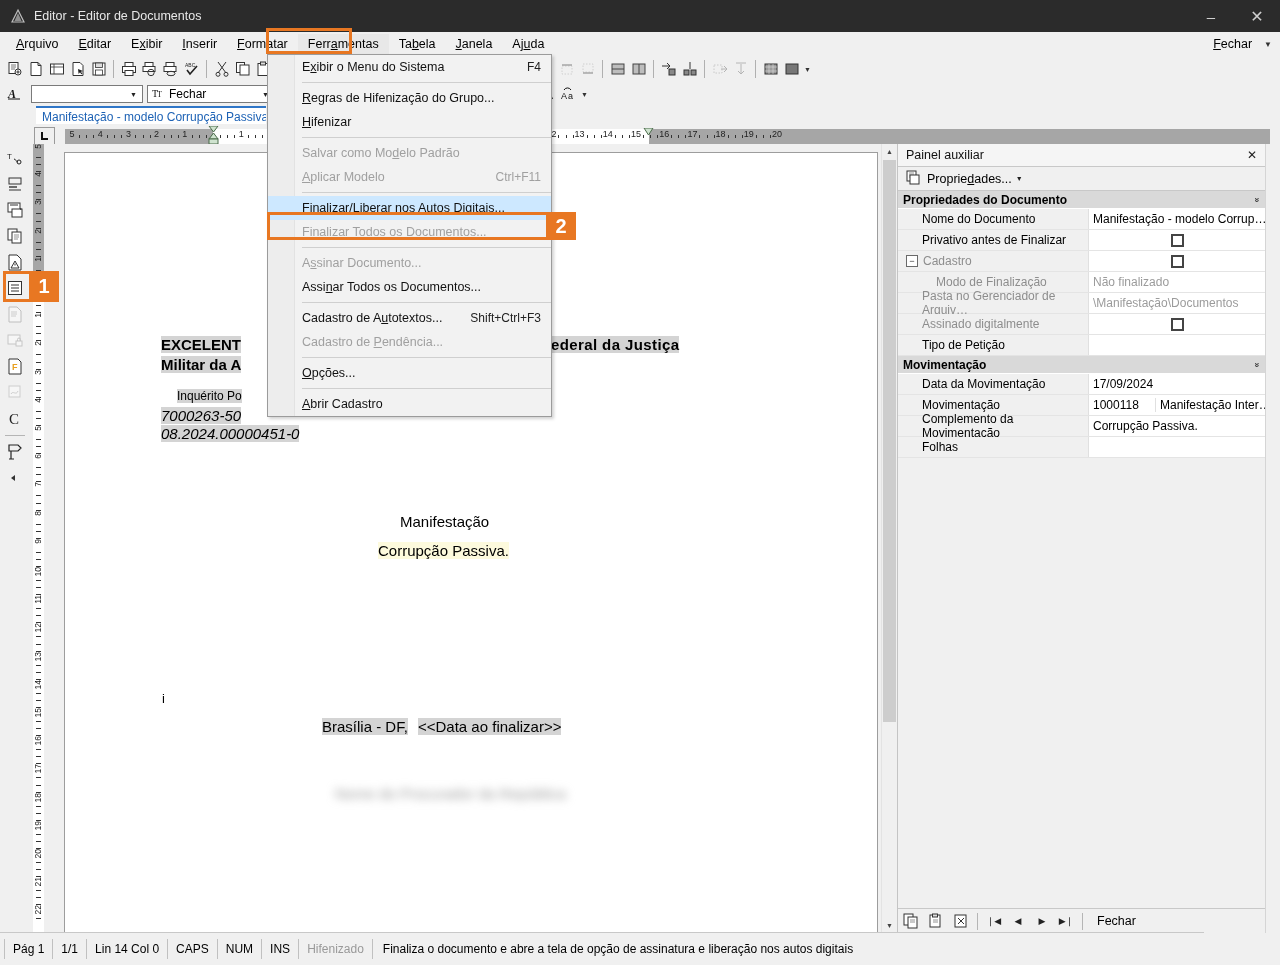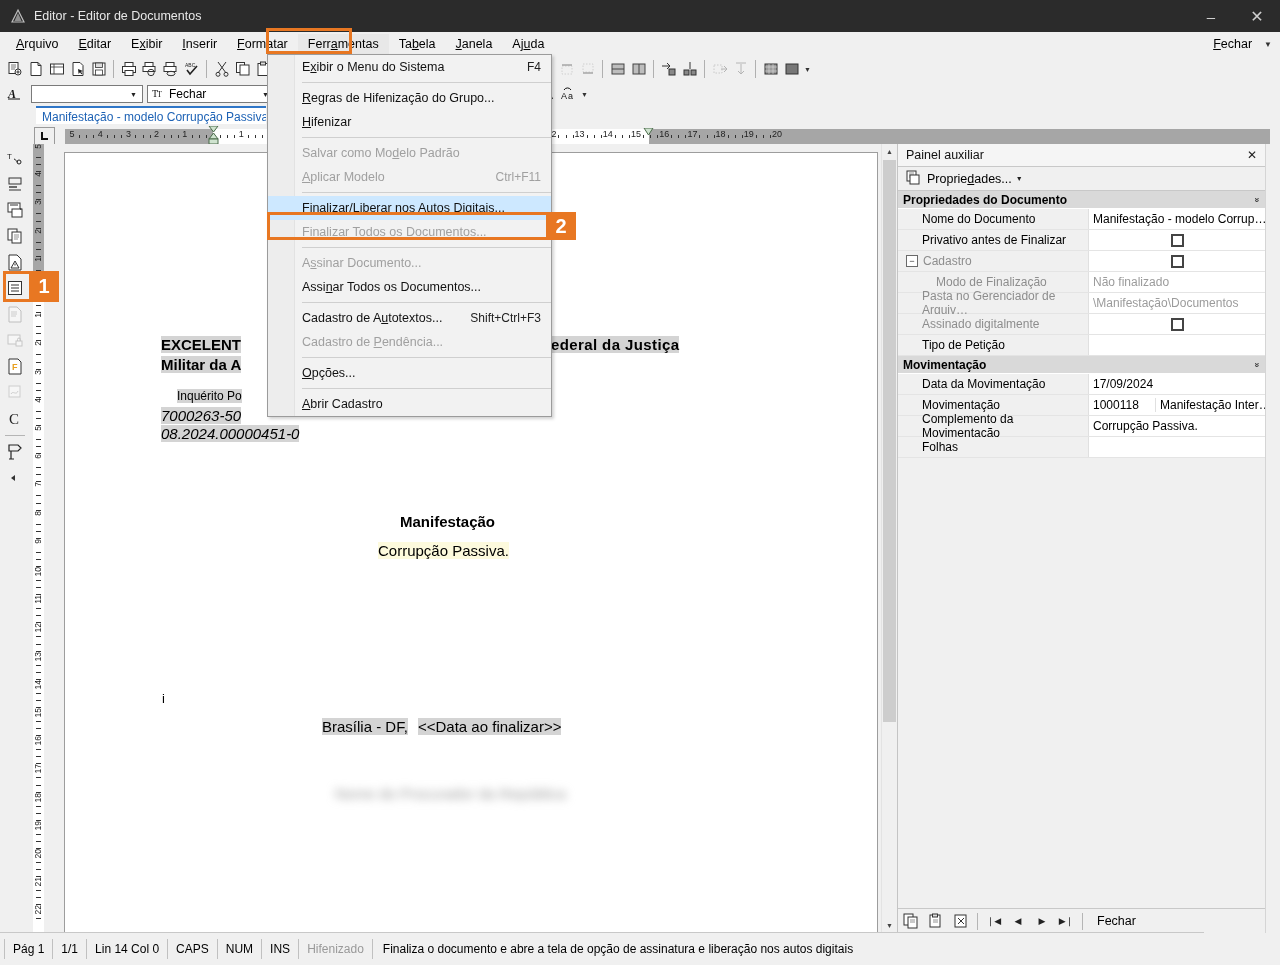--- a/index.html
+++ b/index.html
@@ -858,21 +858,21 @@
 
         <span class="dtxt hl-grey" style="left:96px;top:183px;font-size:15px;font-weight:bold;">EXCELENT</span>
         <span class="dtxt hl-grey" style="left:420px;top:183px;font-size:15px;font-weight:bold;">A</span>
         <span class="dtxt hl-grey" style="left:441px;top:183px;font-size:15px;font-weight:bold;letter-spacing:.4px;">Juiz Federal da Justiça</span>
         <span class="dtxt hl-grey" style="left:96px;top:203px;font-size:15px;font-weight:bold;">Militar da A</span>
 
         <span class="dtxt hl-grey" style="left:96px;top:236px;font-size:12px;margin-left:16px;">Inquérito Po</span>
         <span class="dtxt hl-grey" style="left:96px;top:254px;font-size:15px;font-style:italic;">7000263-50</span>
         <span class="dtxt hl-grey" style="left:96px;top:272px;font-size:15px;font-style:italic;">08.2024.00000451-0</span>
 
-        <span class="dtxt" style="left:335px;top:360px;font-size:15px;font-weight:bold;">Manifestação</span>
+        <span class="dtxt" style="left:335px;top:360px;font-size:15px;">Manifestação</span>
         <span class="dtxt hl-yellow" style="left:313px;top:389px;font-size:15px;">Corrupção Passiva.</span>
 
         <span class="dtxt" style="left:97px;top:538px;font-size:13px;">i</span>
 
         <span class="dtxt hl-grey" style="left:257px;top:565px;font-size:15px;">Brasília - DF,</span>
         <span class="dtxt hl-grey" style="left:353px;top:565px;font-size:15px;">&lt;&lt;Data ao finalizar&gt;&gt;</span>
 
         <span class="blurline" style="left:270px;top:632px;">Nome do Procurador da República</span>
       </div>
     </div>

